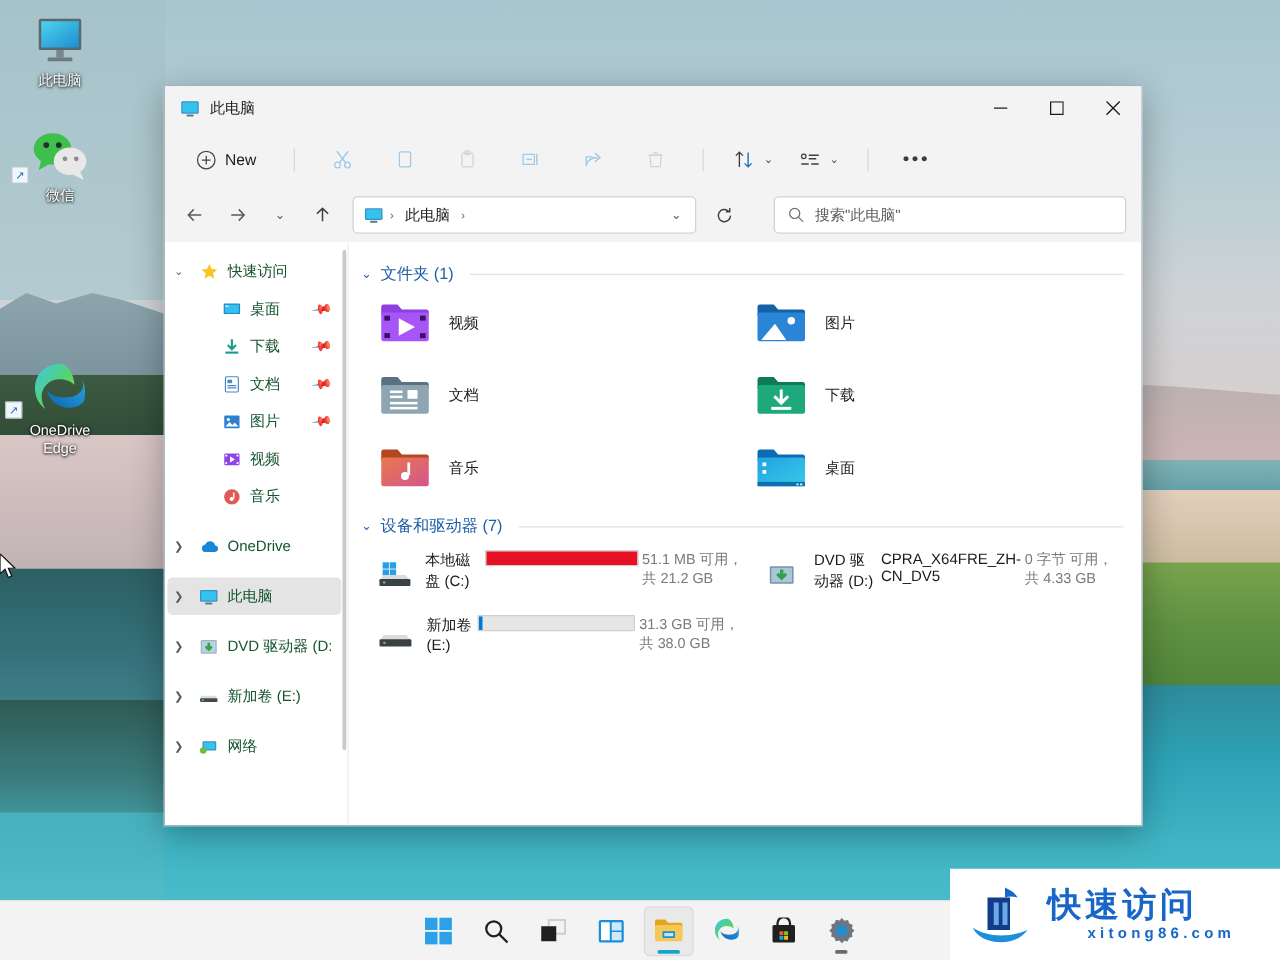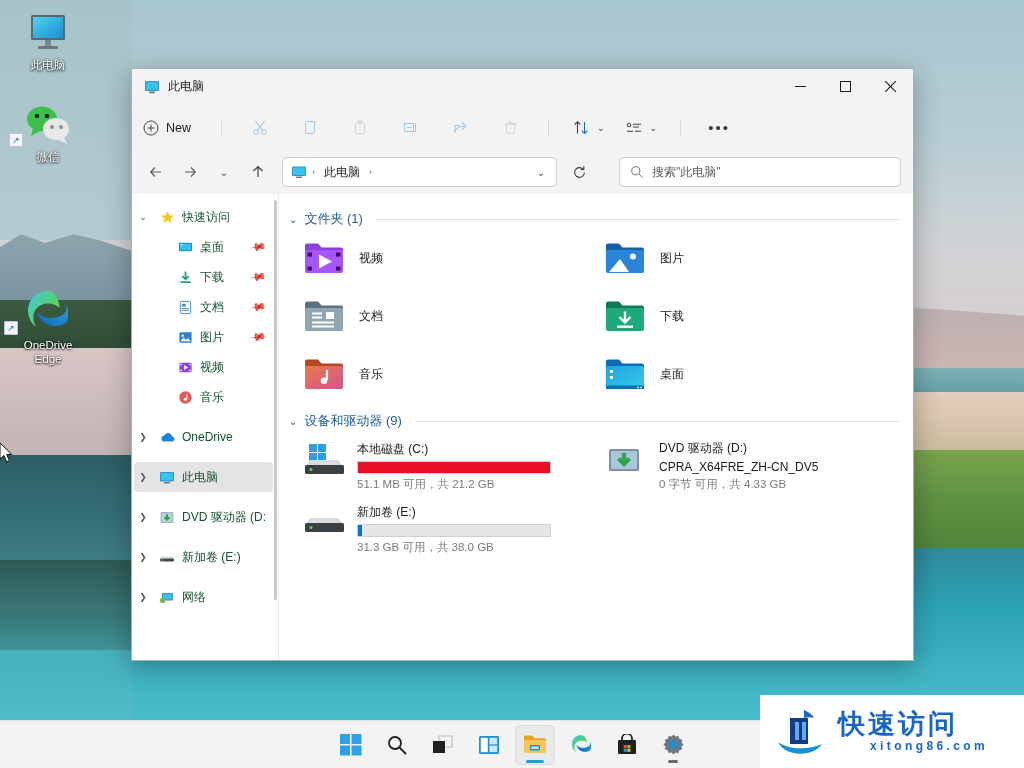--- a/index.html
+++ b/index.html
@@ -71,21 +71,21 @@
   }
   .title-left { display:flex; align-items:center; gap:8px; padding-left:12px; flex:1; }
   .title-text { font-size:12px; color:#1b1b1b; }
   .wbtns { display:flex; height:36px; }
   .wbtn { width:45px; height:36px; display:flex; align-items:center; justify-content:center; }
   .wbtn svg { display:block; }
 
   
   .toolbar {
     height:45px; flex:0 0 45px; background:#f3f3f3; display:flex; align-items:center;
-    padding:0 0; gap:12px;
+    padding:0 14px; gap:12px;
   }
   .tb-new {
     display:flex; align-items:center; gap:7px; height:30px; padding:0 11px;
     border-radius:4px; font-size:12.5px; color:#1b1b1b;
   }
   .tb-btn {
     width:38px; height:30px; display:flex; align-items:center; justify-content:center;
     border-radius:4px;
   }
   .tb-combo { display:flex; align-items:center; height:30px; border-radius:4px; padding:0 4px; }
@@ -147,21 +147,21 @@
   .grouphdr .gchev { font-size:10px; color:#1f5fa8; }
   .grouphdr .gtitle { font-size:13px; color:#1f5fa8; white-space:nowrap; }
   .grouphdr .gline { flex:1; height:1px; background:#e2e2e2; margin-left:6px; }
 
   .folder-grid { display:grid; grid-template-columns:1fr 1fr; column-gap:0; row-gap:10px; padding-left:8px; }
   .fcell { display:flex; align-items:center; gap:14px; height:48px; padding:2px 6px; border-radius:4px; }
   .fname { font-size:12px; color:#1b1b1b; }
 
   .drive-grid { display:grid; grid-template-columns:1fr 1fr; column-gap:0; row-gap:4px; padding-left:6px; margin-top:4px; }
   .dcell { display:flex; gap:10px; padding:4px 6px; border-radius:4px; }
-  .dinfo { display:flex; flex-direction:column; justify-content:center; gap:3px; }
+  .dinfo { display:flex; justify-content:center; gap:3px; }
   .dname { font-size:12px; color:#1b1b1b; }
   .dsub  { font-size:12px; color:#1b1b1b; }
   .dfree { font-size:11.5px; color:#7a7a7a; }
   .bar { width:194px; height:13px; background:#e6e6e6; border:1px solid #d0d0d0; border-radius:1px; overflow:hidden; }
   .bar > i { display:block; height:100%; }
 
   
   .statusbar {
     height:26px; flex:0 0 26px; background:#f3f3f3; border-top:1px solid #e5e5e5;
     display:flex; align-items:center; padding:0 10px;
@@ -667,21 +667,21 @@
             <rect x="2" y="29.5" width="38" height="3.5" fill="#0c6fae"></rect>
             <rect x="33" y="30.8" width="2" height="1.4" fill="#cfe9f6"></rect>
               <rect x="36" y="30.8" width="2" height="1.4" fill="#cfe9f6"></rect>
           </svg>
           <span class="fname">桌面</span>
         </div>
       </div>
 
       <div class="grouphdr" style="margin-top:14px;">
         <span class="gchev">⌄</span>
-        <span class="gtitle">设备和驱动器 (9)</span>
+        <span class="gtitle">设备和驱动器 (7)</span>
         <span class="gline"></span>
       </div>
 
       <div class="drive-grid">
 
         <div class="dcell">
           <svg width="46" height="40" viewBox="0 0 46 40">
             <rect x="8" y="4" width="8" height="8" fill="#27a0e8"></rect>
               <rect x="17" y="4" width="8" height="8" fill="#27a0e8"></rect>
             <rect x="8" y="13" width="8" height="8" fill="#27a0e8"></rect>

